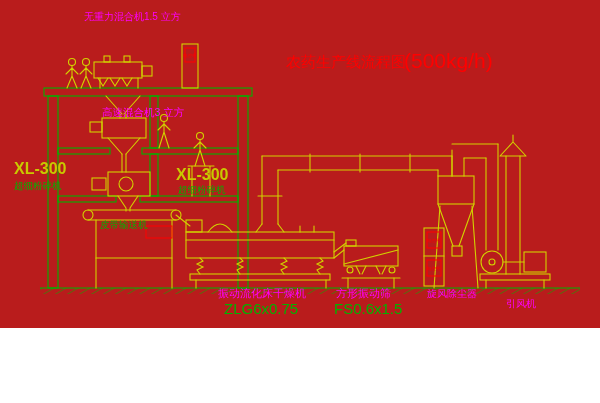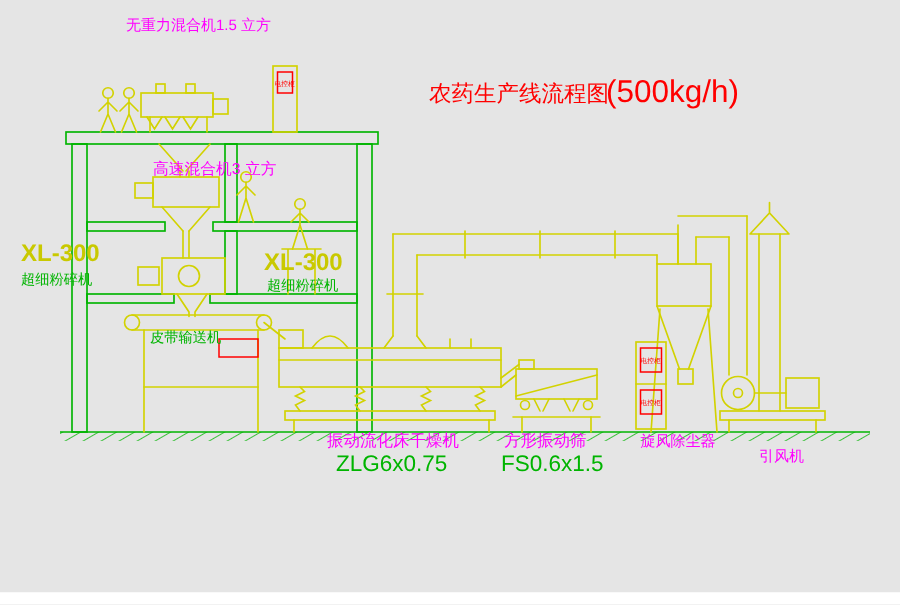--- a/index.html
+++ b/index.html
@@ -1,16 +1,16 @@
 <!DOCTYPE html>
 <html><head>
 <meta charset="utf-8">
 <style>
   html,body{margin:0;padding:0;background:#ffffff;}
-  .stage{width:600px;height:395px;position:relative;overflow:hidden;background:#e5e5e5;font-family:"Liberation Sans",sans-serif;}
+  .stage{width:600px;height:328px;position:relative;overflow:hidden;background:#b91c1c;font-family:"Liberation Sans",sans-serif;}
   svg{display:block;}
   svg text{font-family:"Liberation Sans",sans-serif;}
   .y{stroke:#d2d200;fill:none;stroke-width:1.1;stroke-linecap:round;}
   .g{stroke:#00b400;fill:none;stroke-width:1.1;}
   .r{stroke:#ff0000;fill:none;stroke-width:1;}
   .tm{fill:#ff00ff;}
   .tg{fill:#00b400;}
   .tr{fill:#ff0000;}
   .ty{fill:#c9c900;font-weight:bold;}
 </style>

